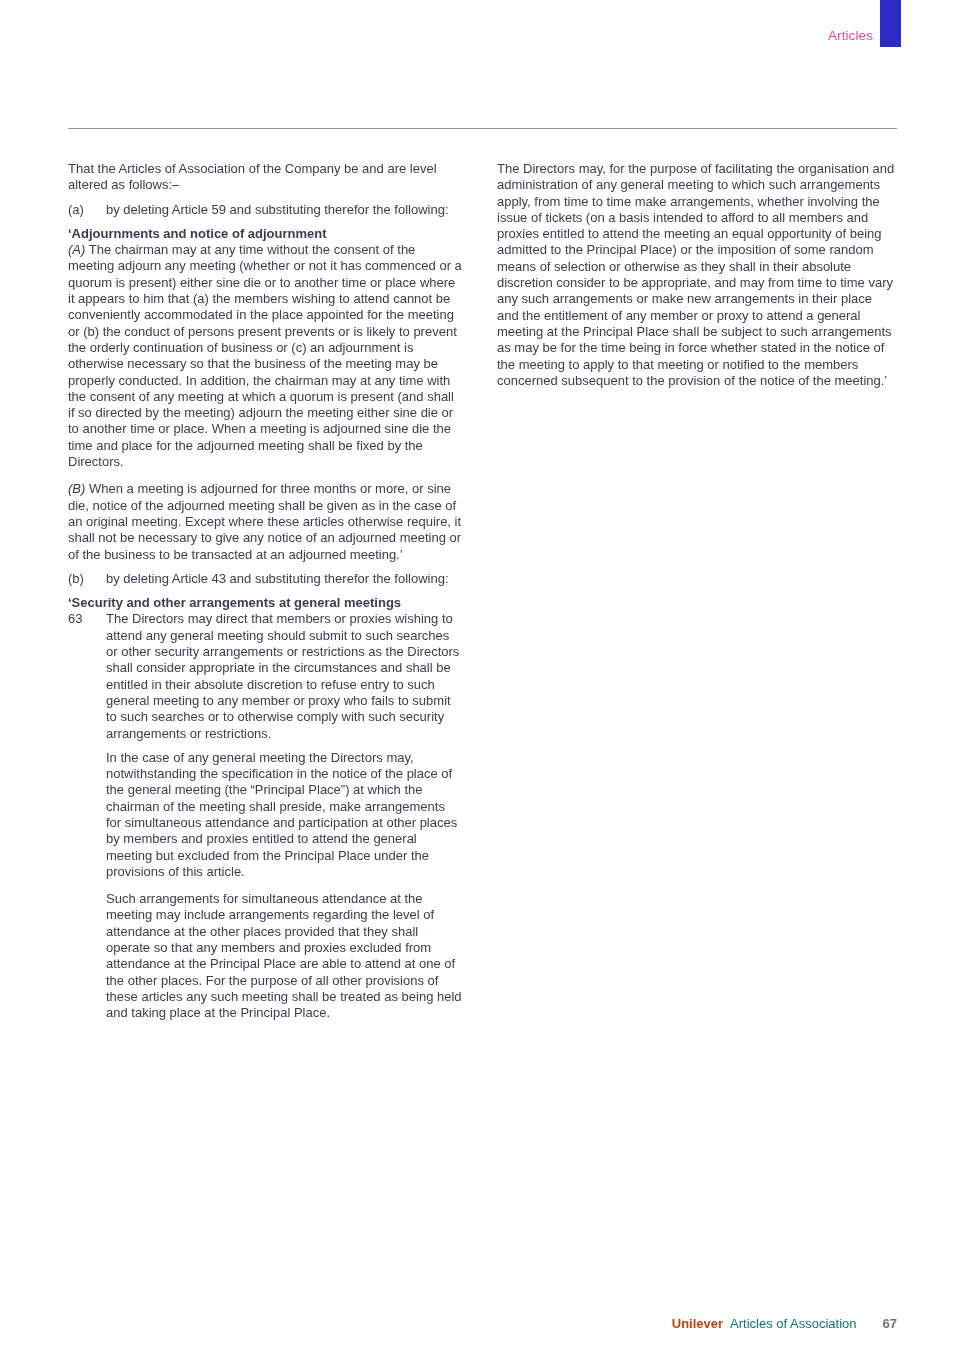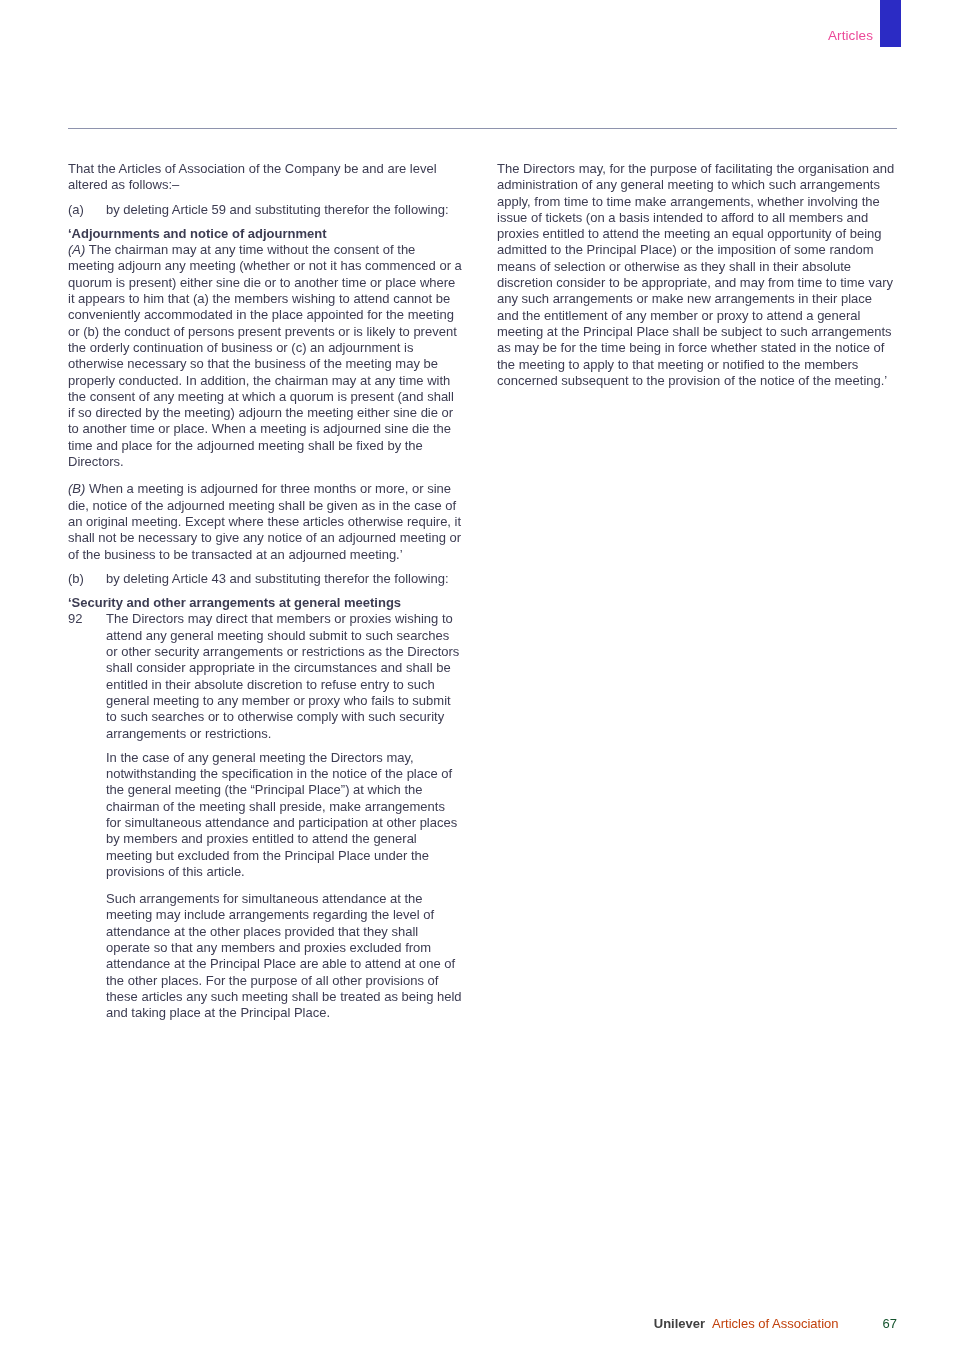--- a/index.html
+++ b/index.html
@@ -60,23 +60,23 @@
   }
   .lead-italic { font-style: italic; }
   .footer {
     position: absolute;
     top: 1316px;
     right: 68px;
     font-size: 13px;
     display: flex;
     align-items: baseline;
   }
-  .footer .brand { font-weight: bold; color: #404040; margin-right: 7px; }
-  .footer .doc-title { color: #c2410c; }
-  .footer .page-num { font-weight: normal; color: #14532d; margin-left: 44px; }
+  .footer .brand { font-weight: bold; color: #c2410c; margin-right: 7px; }
+  .footer .doc-title { color: #0f766e; }
+  .footer .page-num { font-weight: bold; color: #737373; margin-left: 26px; }
 </style>
 </head>
 <body>
 
 <div class="page">
 
   <div class="corner-bar"></div>
 
   <div class="header-label">Articles</div>
 
@@ -103,21 +103,21 @@
       </div>
 
       <div class="hang">
         <span class="marker">(b)</span>
         <span class="body">by deleting Article 43 and substituting therefor the following:</span>
       </div>
 
       <p class="para heading">‘Security and other arrangements at general meetings</p>
 
       <div class="hang">
-        <span class="marker">92</span>
+        <span class="marker">63</span>
         <span class="body">
           <p class="para">The Directors may direct that members or proxies wishing to attend any general meeting should submit to such searches or other security arrangements or restrictions as the Directors shall consider appropriate in the circumstances and shall be entitled in their absolute discretion to refuse entry to such general meeting to any member or proxy who fails to submit to such searches or to otherwise comply with such security arrangements or restrictions.</p>
           <p class="para">In the case of any general meeting the Directors may, notwithstanding the specification in the notice of the place of the general meeting (the “Principal Place”) at which the chairman of the meeting shall preside, make arrangements for simultaneous attendance and participation at other places by members and proxies entitled to attend the general meeting but excluded from the Principal Place under the provisions of this article.</p>
           <p class="para">Such arrangements for simultaneous attendance at the meeting may include arrangements regarding the level of attendance at the other places provided that they shall operate so that any members and proxies excluded from attendance at the Principal Place are able to attend at one of the other places. For the purpose of all other provisions of these articles any such meeting shall be treated as being held and taking place at the Principal Place.</p>
         </span>
       </div>
 
     </div>
 
     <div class="col-right">

